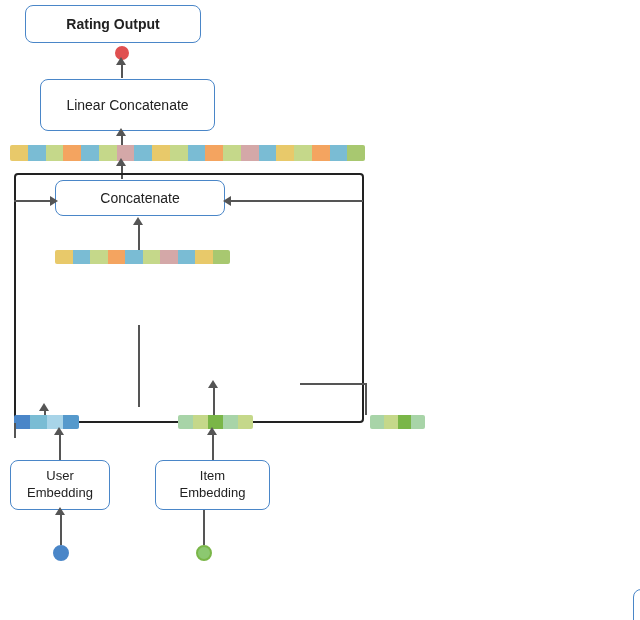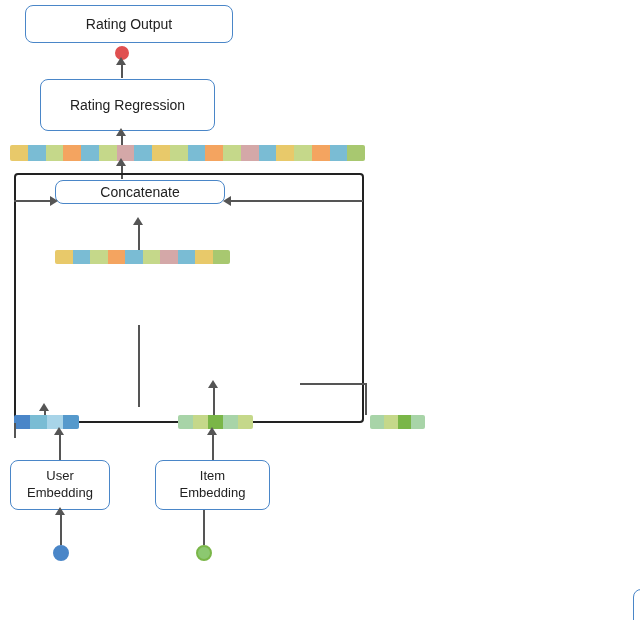--- a/index.html
+++ b/index.html
@@ -86,31 +86,31 @@
       border-top: 5px solid transparent;
       border-bottom: 5px solid transparent;
       border-left: 8px solid #555;
     }
   </style>
 </head>
 <body>
 
 <div class="diagram">
 
-  <div class="box" style="left:25px; top:5px; width:208px; height:38px; font-size:14px; font-weight:400;">
+  <div class="box" style="left:25px; top:5px; width:176px; height:38px; font-size:14px; font-weight:700;">
     <span>Rating Output</span>
   </div>
 
   <div class="dot" style="left:115px; top:46px; width:14px; height:14px; background:#e05050; border-color:#e05050;"></div>
 
   <div class="arrow" style="left:121px; top:60px; width:2px; height:18px;"></div>
   <div class="arrowhead-up" style="left:116px; top:57px;"></div>
 
   <div class="box" style="left:40px; top:79px; width:175px; height:52px; font-size:14px;">
-    <span>Rating Regression</span>
+    <span>Linear Concatenate</span>
   </div>
 
   <div class="arrow" style="left:121px; top:131px; width:2px; height:14px;"></div>
   <div class="arrowhead-up" style="left:116px; top:128px;"></div>
 
   <div class="colorbar" style="left:10px; top:145px; width:355px; height:16px;">
     <span style="background:#e8c96a; flex:1;"></span>
     <span style="background:#7abcd4; flex:1;"></span>
     <span style="background:#c5d88a; flex:1;"></span>
     <span style="background:#f4a460; flex:1;"></span>
@@ -130,21 +130,21 @@
     <span style="background:#f4a460; flex:1;"></span>
     <span style="background:#7abcd4; flex:1;"></span>
     <span style="background:#a8c870; flex:1;"></span>
   </div>
 
   <div class="arrow" style="left:121px; top:161px; width:2px; height:18px;"></div>
   <div class="arrowhead-up" style="left:116px; top:158px;"></div>
 
   <div class="outer-box" style="left:14px; top:173px; width:350px; height:250px;"></div>
 
-  <div class="box" style="left:55px; top:180px; width:170px; height:24px; font-size:14px;">
+  <div class="box" style="left:55px; top:180px; width:170px; height:36px; font-size:14px;">
     <span>Concatenate</span>
   </div>
 
   <div class="arrow" style="left:138px; top:220px; width:2px; height:30px;"></div>
   <div class="arrowhead-up" style="left:133px; top:217px;"></div>
 
   <div class="colorbar" style="left:55px; top:250px; width:175px; height:14px;">
     <span style="background:#e8c96a; flex:1;"></span>
     <span style="background:#7abcd4; flex:1;"></span>
     <span style="background:#c5d88a; flex:1;"></span>

